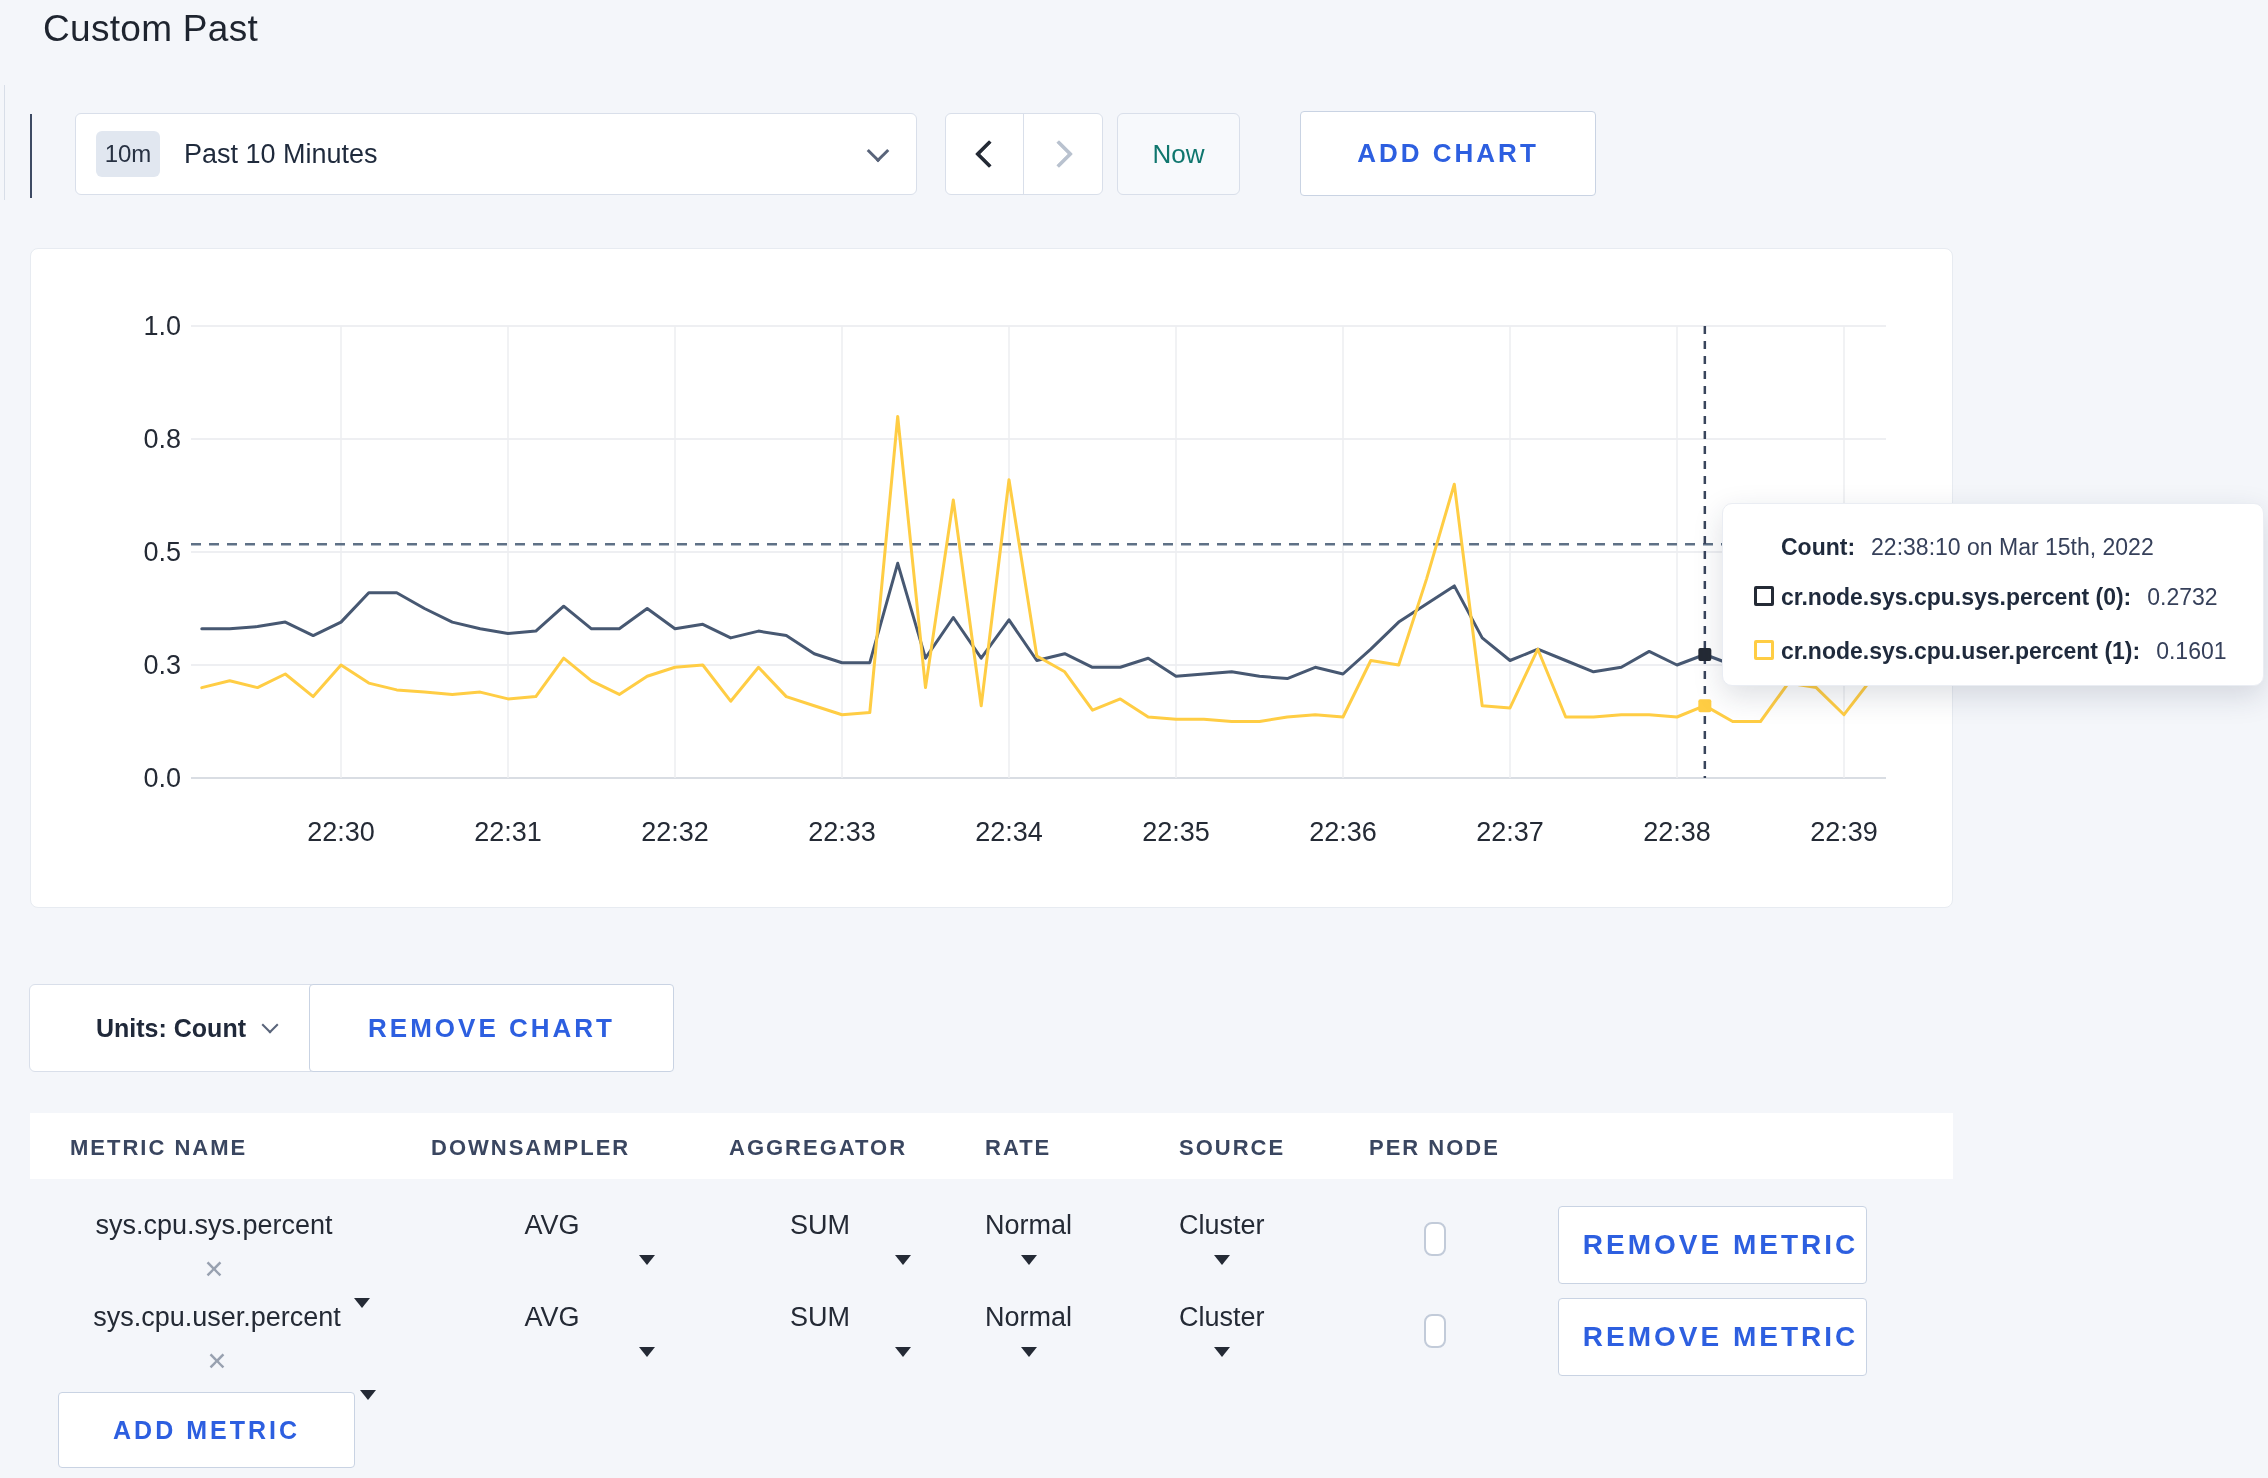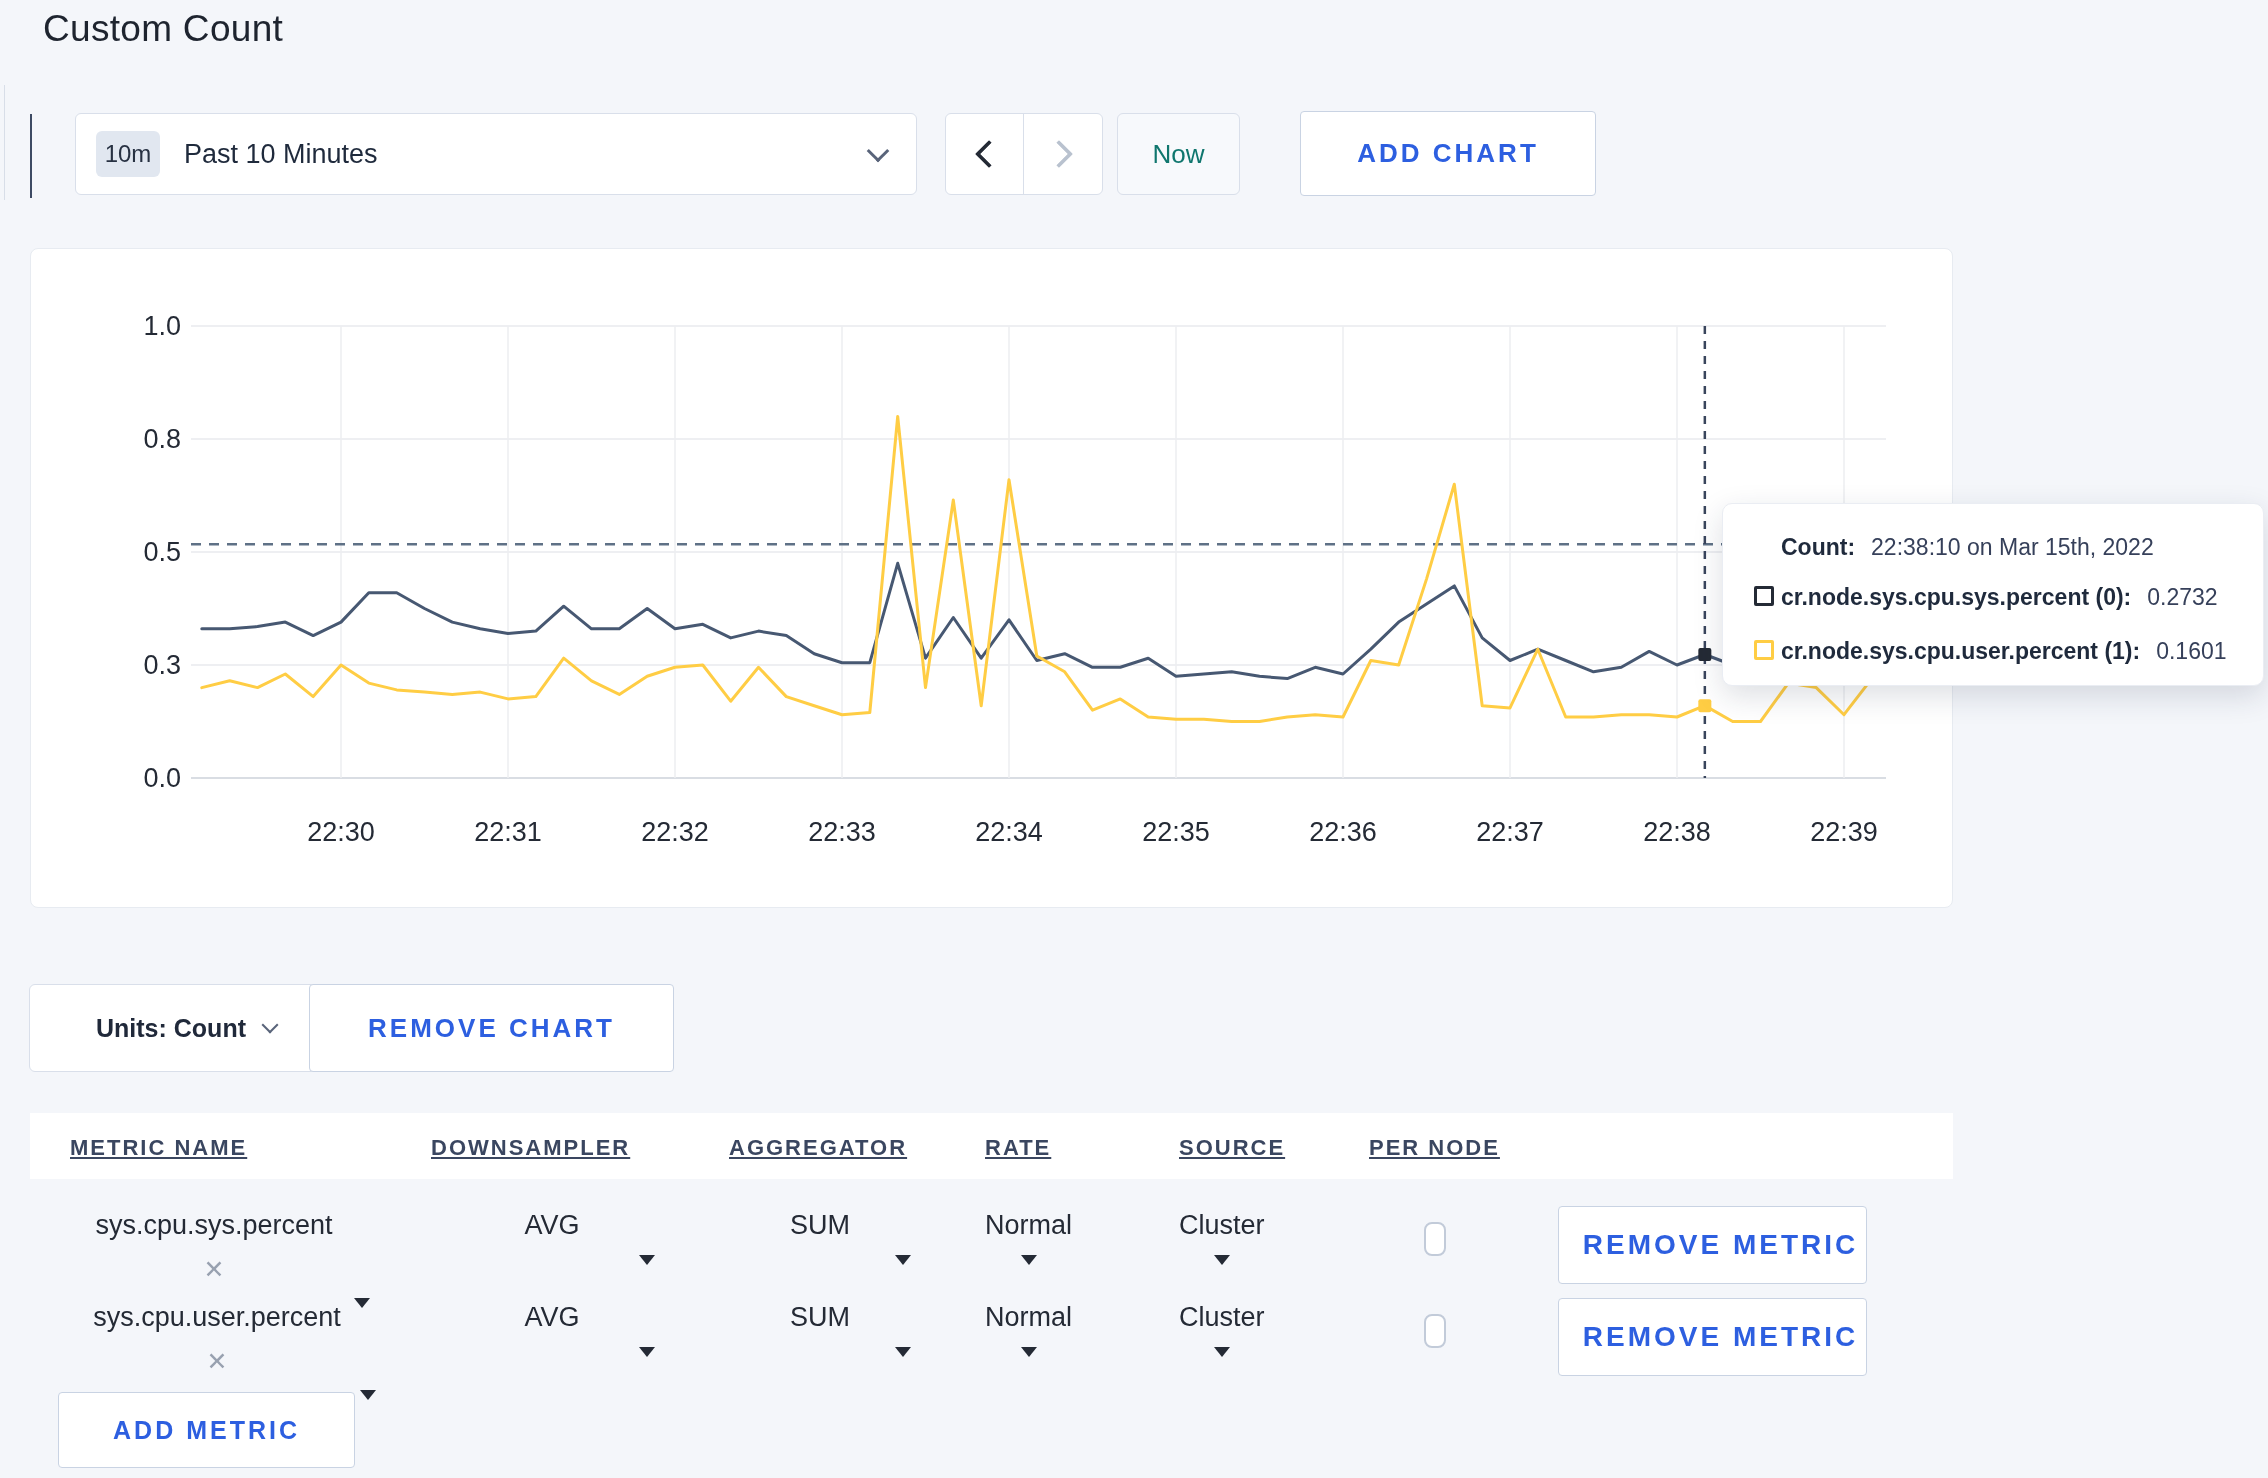--- a/index.html
+++ b/index.html
@@ -48,35 +48,35 @@
   .tt-val{margin-left:16px;font-weight:normal;color:#36405A;}
   .swatch{position:absolute;left:-27px;top:2px;width:14px;height:14px;border-radius:2px;background:#fff;
     border:3px solid #242A35;}
   
   #units-button{left:29px;top:984px;width:314px;height:88px;justify-content:center;
     font-size:25px;font-weight:bold;color:#20293A;}
   #units-button .chev{margin-left:18px;width:10px;height:10px;border-width:2.5px;}
   #remove-chart-button{left:309px;top:984px;width:365px;height:88px;}
   
   #table-header{left:30px;top:1113px;width:1923px;height:66px;background:#fff;}
-  .th{position:absolute;top:22px;font-size:22px;font-weight:bold;letter-spacing:2px;color:#3A4660;text-decoration:underline;}
+  .th{position:absolute;top:22px;font-size:22px;font-weight:bold;letter-spacing:2px;color:#3A4660;}
   .cell-select{position:absolute;display:flex;align-items:center;gap:14px;height:60px;cursor:pointer;flex-direction:column;}
   .cell-select .txt{font-size:27px;color:#242A35;}
   .clear-x{font-size:25px;color:#98A1B0;}
   .caret{width:0;height:0;border-left:8px solid transparent;border-right:8px solid transparent;
     border-top:10px solid #242A35;}
   .caret.push{margin-left:auto;}
   .checkbox{position:absolute;width:22px;height:34px;border:2px solid #C2CBD9;border-radius:8px;
     background:#fff;box-sizing:border-box;cursor:pointer;}
   .remove-metric{width:309px;height:78px;font-size:28px;padding-left:22px;}
 </style>
 </head>
 <body>
 
-<div class="abs" id="page-title">Custom Count</div>
+<div class="abs" id="page-title">Custom Past</div>
 <div class="abs" id="edge-rule"></div>
 <div class="abs" id="selector-rule"></div>
 
 <div class="abs card-btn" id="time-selector">
   <span id="time-badge">10m</span>
   <span id="time-label">Past 10 Minutes</span>
   <span class="chev"></span>
 </div>
 
 <div class="abs card-btn" id="range-arrows">

